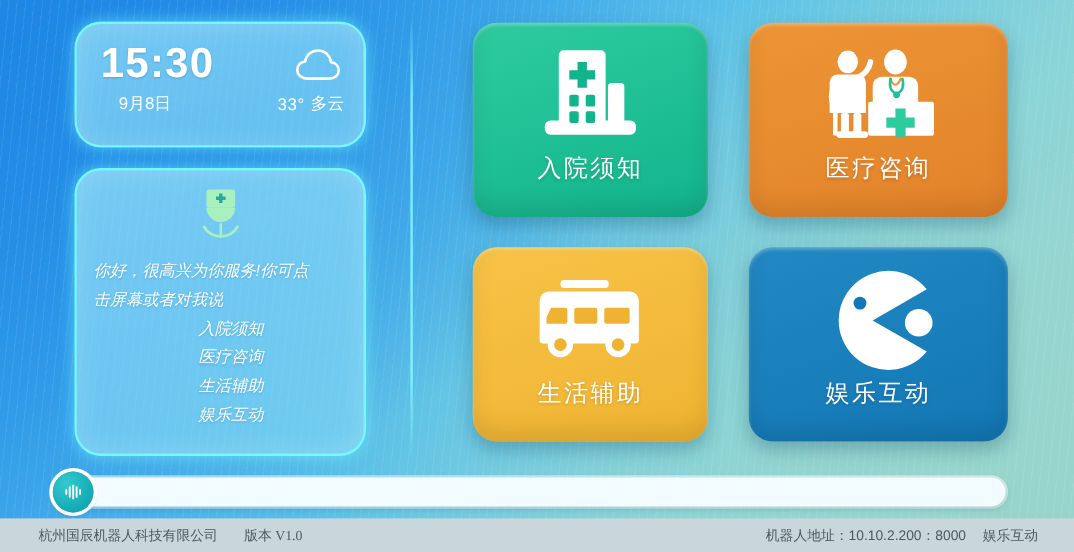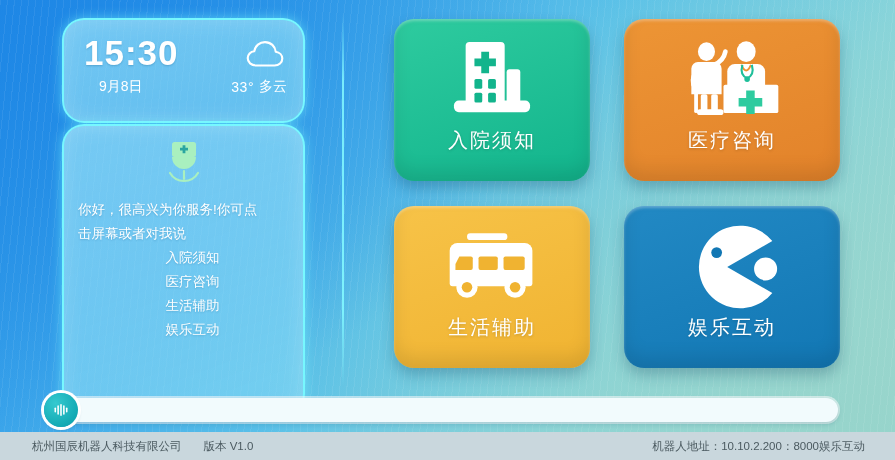--- a/index.html
+++ b/index.html
@@ -27,21 +27,21 @@
 
   
   .panel{
     position:absolute;
     border:2px solid rgba(120,250,255,.95);
     border-radius:22px;
     background:linear-gradient(160deg, rgba(150,225,248,.72) 0%, rgba(128,214,243,.62) 100%);
     box-shadow:0 0 12px rgba(120,250,255,.55), inset 0 0 22px rgba(255,255,255,.18);
   }
   #weather-panel{ left:62px; top:18px; width:243px; height:105px; }
-  #assistant-panel{ left:62px; top:124px; width:243px; height:292px; }
+  #assistant-panel{ left:62px; top:140px; width:243px; height:240px;font-style:italic; }
 
   .time{
     position:absolute; left:20px; top:13px;
     font-size:35px; color:#ffffff; letter-spacing:1px; font-weight:700;
     text-shadow:0 1px 2px rgba(0,70,120,.25);
   }
   .cloud-icon{ position:absolute; right:18px; top:20px; width:40px; height:28px; }
   .wrow{ position:absolute; left:8px; right:16px; color:#ffffff; font-size:14px;margin-left:27px; }
   .wrow.r1{ top:58px; }
   .wrow.r2{ top:79px; }
@@ -89,22 +89,22 @@
     display:flex; align-items:center; justify-content:center;
   }
 
   
   .footer{
     position:absolute; left:0; top:432px; width:895px; height:28px;
     background:#c9d7dd; color:#4b5a60; font-size:11.5px;
     display:flex; align-items:center; justify-content:space-between;
     padding:0 16px;
   }
-  .footer .fl{ display:flex; gap:22px; padding-left:16px; }
-  .footer .fr{ display:flex; padding-right:14px; }
+  .footer .fl{ display:flex; gap:22px; padding-left:16px;font-family:Liberation Serif, serif; }
+  .footer .fr{ display:flex; gap:14px; padding-right:14px; }
 </style>
 </head>
 <body>
 
 <div class="texture"></div>
 
 <div class="stage">
 
   <div class="divider"></div>
 

